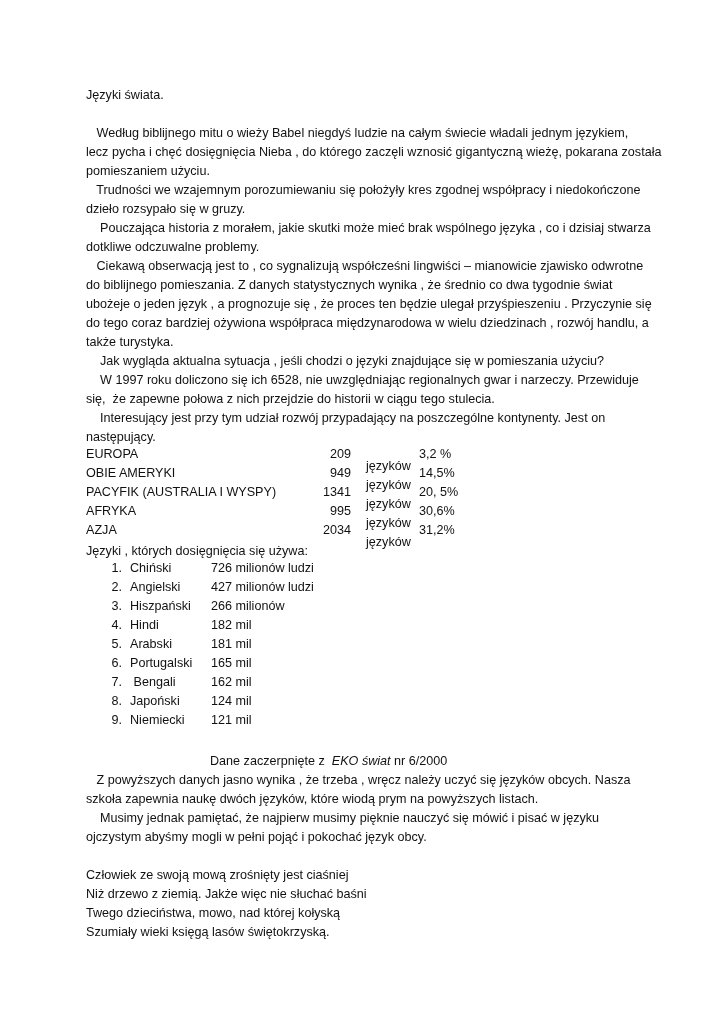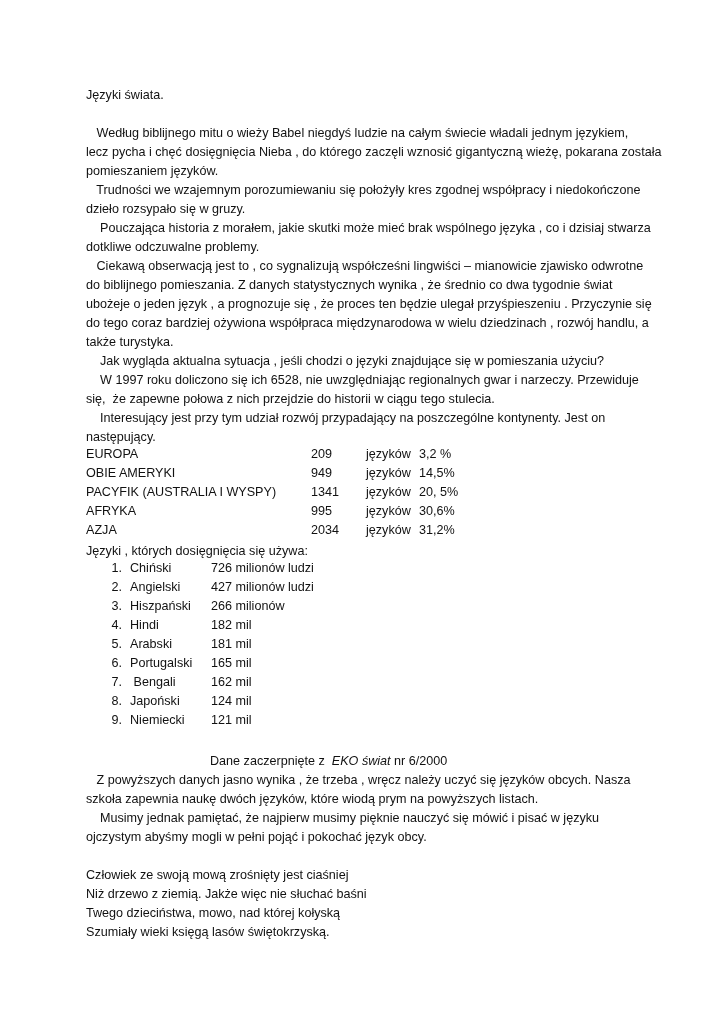--- a/index.html
+++ b/index.html
@@ -7,40 +7,40 @@
     width: 725px; height: 1024px; position: relative; overflow: hidden;
     font-family: "Liberation Sans", sans-serif; color: #111;
     font-size: 12.6px;
   }
   .page { position: absolute; left: 86px; top: 0; width: 570px; }
   .line { position: absolute; left: 0; white-space: pre; line-height: 19px; }
   .title { top: 86px; }
   .tbl-row { position: absolute; left: 0; width: 400px; height: 19px; }
   .tbl-row span { position: absolute; white-space: pre; }
   .c-name { left: 0; }
-  .c-num { left: 225px; width: 40px; text-align: left; }
-  .c-word { left: 280px; }
+  .c-num { left: 225px; width: 40px; text-align: right; }
+  .c-word { left: 280px; margin-top: 12px; }
   .c-pct { left: 333px; width: 48px; text-align: left; }
   .li { position: absolute; left: 0; height: 19px; width: 300px; }
   .li span { position: absolute; white-space: pre; }
   .li-n { left: 18px; width: 18px; text-align: right; }
   .li-lang { left: 44px; }
   .li-val { left: 125px; }
   em { font-style: italic; }
 </style>
 </head>
 <body>
 
 <div class="page">
   <div class="line title">Języki świata.</div>
 
   <div>
     <div class="line" style="top:124px">   Według biblijnego mitu o wieży Babel niegdyś ludzie na całym świecie władali jednym językiem,</div>
     <div class="line" style="top:143px">lecz pycha i chęć dosięgnięcia Nieba , do którego zaczęli wznosić gigantyczną wieżę, pokarana została</div>
-    <div class="line" style="top:162px">pomieszaniem języków.</div>
+    <div class="line" style="top:162px">pomieszaniem użyciu.</div>
     <div class="line" style="top:181px">   Trudności we wzajemnym porozumiewaniu się położyły kres zgodnej współpracy i niedokończone</div>
     <div class="line" style="top:200px">dzieło rozsypało się w gruzy.</div>
     <div class="line" style="top:219px">    Pouczająca historia z morałem, jakie skutki może mieć brak wspólnego języka , co i dzisiaj stwarza</div>
     <div class="line" style="top:238px">dotkliwe odczuwalne problemy.</div>
     <div class="line" style="top:257px">   Ciekawą obserwacją jest to , co sygnalizują współcześni lingwiści – mianowicie zjawisko odwrotne</div>
     <div class="line" style="top:276px">do biblijnego pomieszania. Z danych statystycznych wynika , że średnio co dwa tygodnie świat</div>
     <div class="line" style="top:295px">ubożeje o jeden język , a prognozuje się , że proces ten będzie ulegał przyśpieszeniu . Przyczynie się</div>
     <div class="line" style="top:314px">do tego coraz bardziej ożywiona współpraca międzynarodowa w wielu dziedzinach , rozwój handlu, a</div>
     <div class="line" style="top:333px">także turystyka.</div>
     <div class="line" style="top:352px">    Jak wygląda aktualna sytuacja , jeśli chodzi o języki znajdujące się w pomieszania użyciu?</div>

